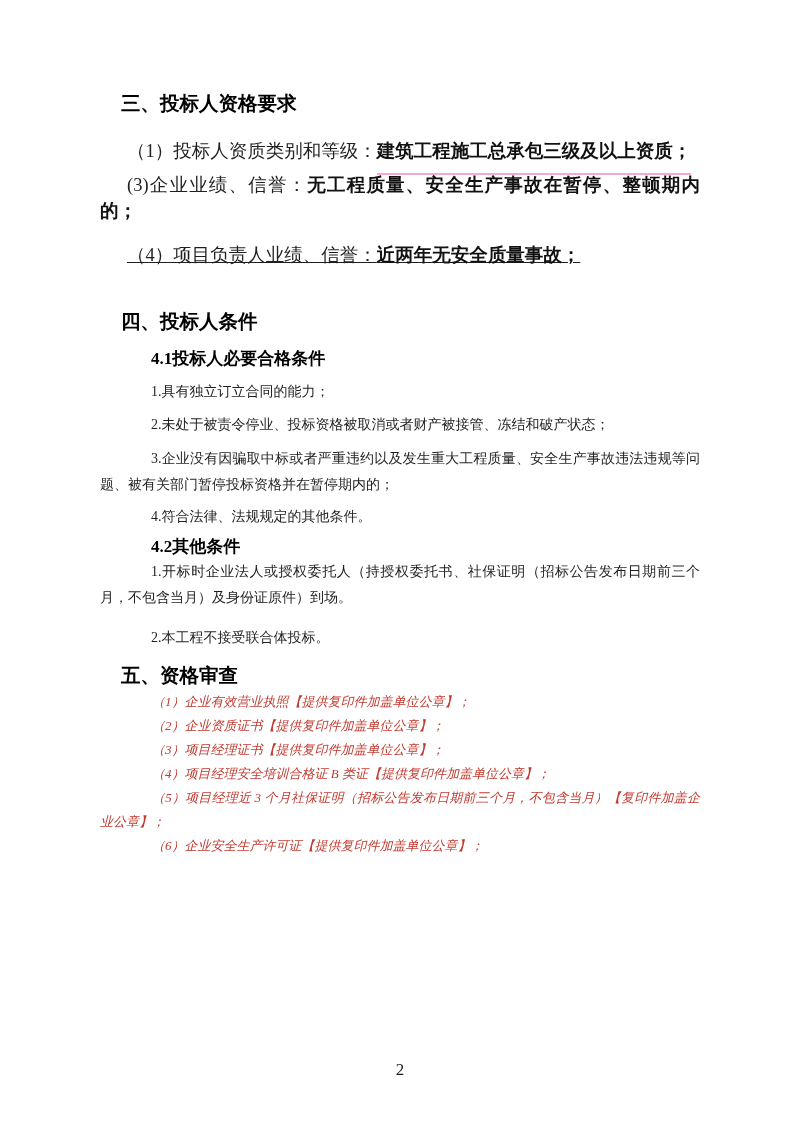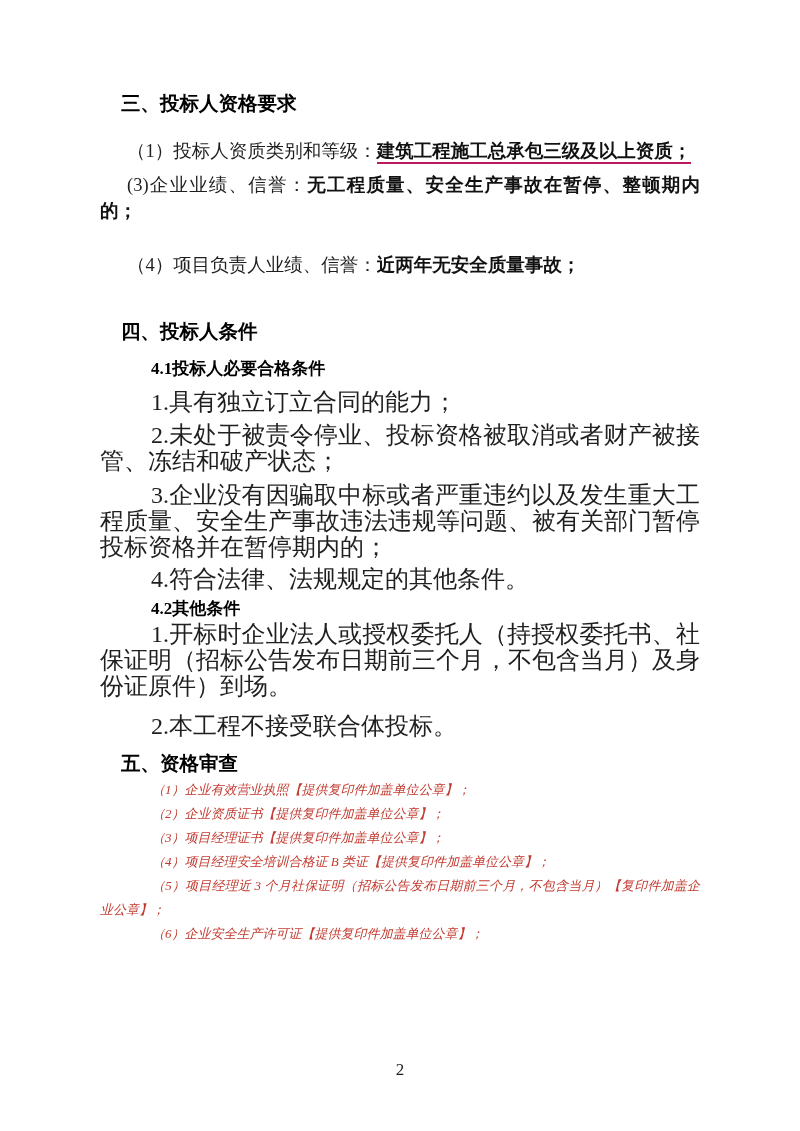--- a/index.html
+++ b/index.html
@@ -34,36 +34,36 @@
     padding-left: 51px;
   }
   .para {
     font-size: 18.5px;
     line-height: 26px;
     text-indent: 27px;
     color: #1f1f1f;
     text-align: justify;
   }
   .sub-item {
-    font-size: 24px;
+    font-size: 14px;
     line-height: 26px;
     text-indent: 51px;
     color: #1f1f1f;
     text-align: justify;
   }
   .bv { font-weight: 700; color: #111111; }
-  .u  { border-bottom: 2px solid #be185d; padding-bottom: 1px; }
+  .u  { border-bottom: 2px solid #f9a8d4; padding-bottom: 12px; }
   .u-ext { padding-right: 14px; }
 
   
   .m-h3   { margin-top: 0; }
   .m-r1   { margin-top: 22px; }
   .m-r2   { margin-top: 14px; }
   .m-r3   { margin-top: 8px; }
-  .m-r4   { margin-top: 28px; }
+  .m-r4   { margin-top: 18px; text-decoration: underline; }
   .m-h4   { margin-top: 42px; }
   .m-41   { margin-top: 13px; }
   .m-41a  { margin-top: 8px; }
   .m-41b  { margin-top: 7px; }
   .m-41c  { margin-top: 8px; }
   .m-41d  { margin-top: 6px; }
   .m-42   { margin-top: 5px; }
   .m-42a  { margin-top: 0; }
   .m-42b  { margin-top: 14px; }
   .m-h5   { margin-top: 13px; font-family: Liberation Serif, serif; }

